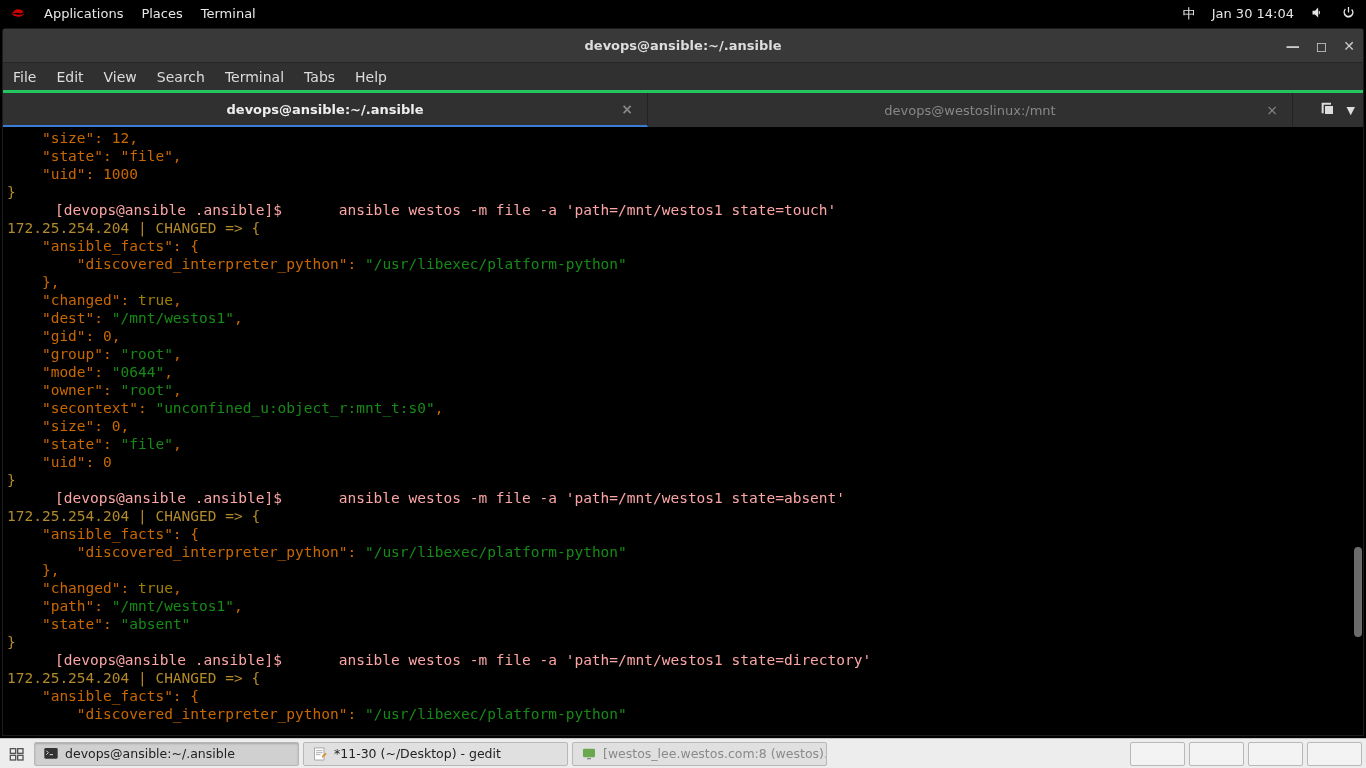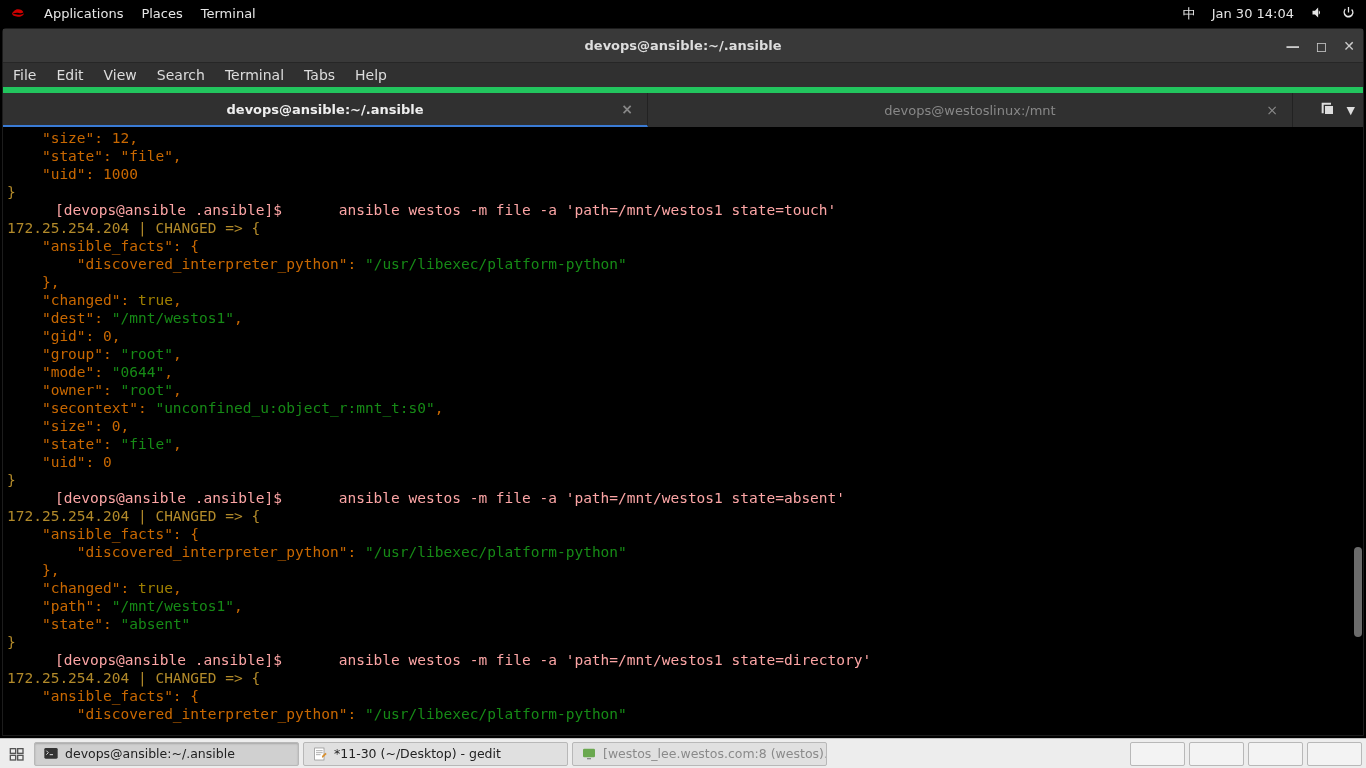--- a/index.html
+++ b/index.html
@@ -64,21 +64,21 @@
 
 .menubar {
   height: 30px;
   background: #303030;
   display: flex;
   align-items: center;
   gap: 20px;
   padding: 0 10px;
   color: #ddd;
   font-size: 14px;
-  border-bottom: 6px solid #22c55e;
+  border-bottom: 3px solid #22c55e;
 }
 .menubar .mitem { cursor: default; }
 
 .tabs-row {
   display: flex;
   align-items: stretch;
   background: #303030;
   height: 34px;
 }
 .tab {

